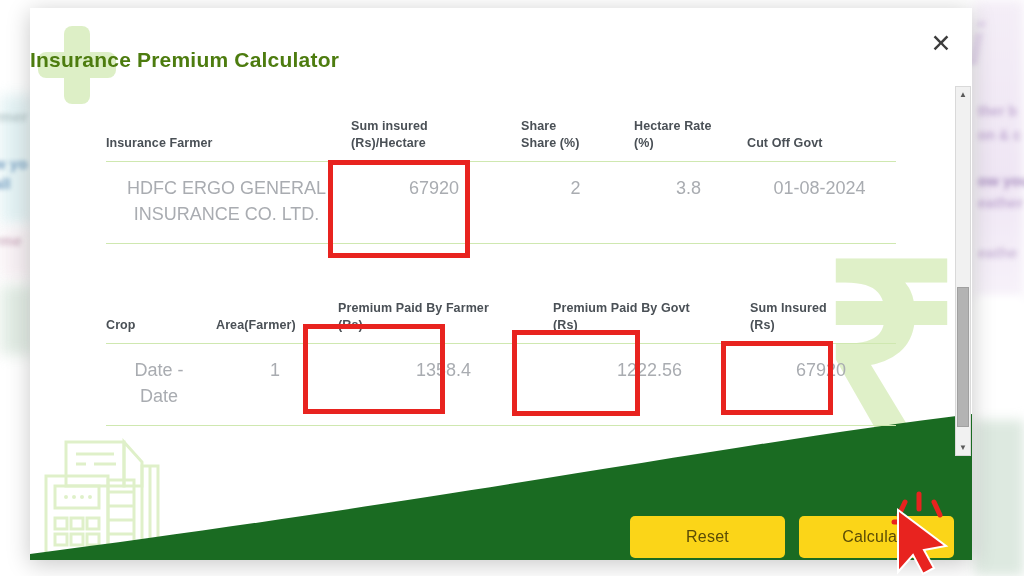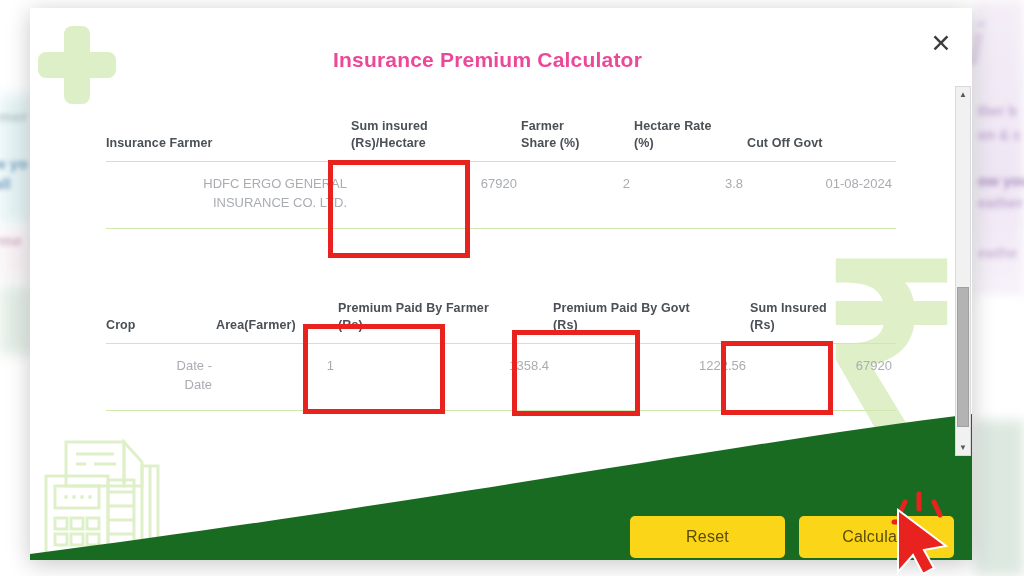--- a/index.html
+++ b/index.html
@@ -148,24 +148,24 @@
     border: none;
     font-family: "Liberation Sans", sans-serif;
     line-height: 1;
     z-index: 14;
   }
 
   .modal-title {
     position: absolute;
     left: 0; top: 40px;
     width: 915px;
-    text-align: center;
+    text-align: left;
     font-size: 21px;
     font-weight: bold;
-    color: #ec4899;
+    color: #4d7c0f;
     letter-spacing: .2px;
     z-index: 6;
   }
 
   
   .table-wrap {
     position: absolute;
     z-index: 7;
   }
   table.calc {
@@ -177,23 +177,23 @@
     font-weight: bold;
     color: #4a5056;
     text-align: left;
     vertical-align: bottom;
     padding: 0 4px 9px 0;
     border-bottom: 1.5px solid #cfe8b0;
     line-height: 1.35;
     letter-spacing: .1px;
   }
   table.calc td {
-    font-size: 13px;
+    font-size: 18px;
     color: #a9acb1;
-    text-align: right;
+    text-align: center;
     vertical-align: top;
     padding: 13px 4px 16px 0;
     border-bottom: 1.5px solid #cfe8b0;
     line-height: 1.45;
   }
 
   
   #table1-wrap { left: 76px; top: 110px; width: 790px; }
   #table1 { width: 790px; }
   #table1 col.c0 { width: 245px; }
@@ -370,21 +370,21 @@
         <thead>
           <tr>
             <th>
               <span>Insurance Farmer</span>
             </th>
             <th>
               <span>Sum insured</span><br>
               <span>(Rs)/Hectare</span>
             </th>
             <th>
-              <span>Farmer</span><br>
+              <span>Share</span><br>
               <span>Share (%)</span>
             </th>
             <th>
               <span>Hectare Rate</span><br>
               <span>(%)</span>
             </th>
             <th>
               <span>Cut Off Govt</span>
             </th>
           </tr>

